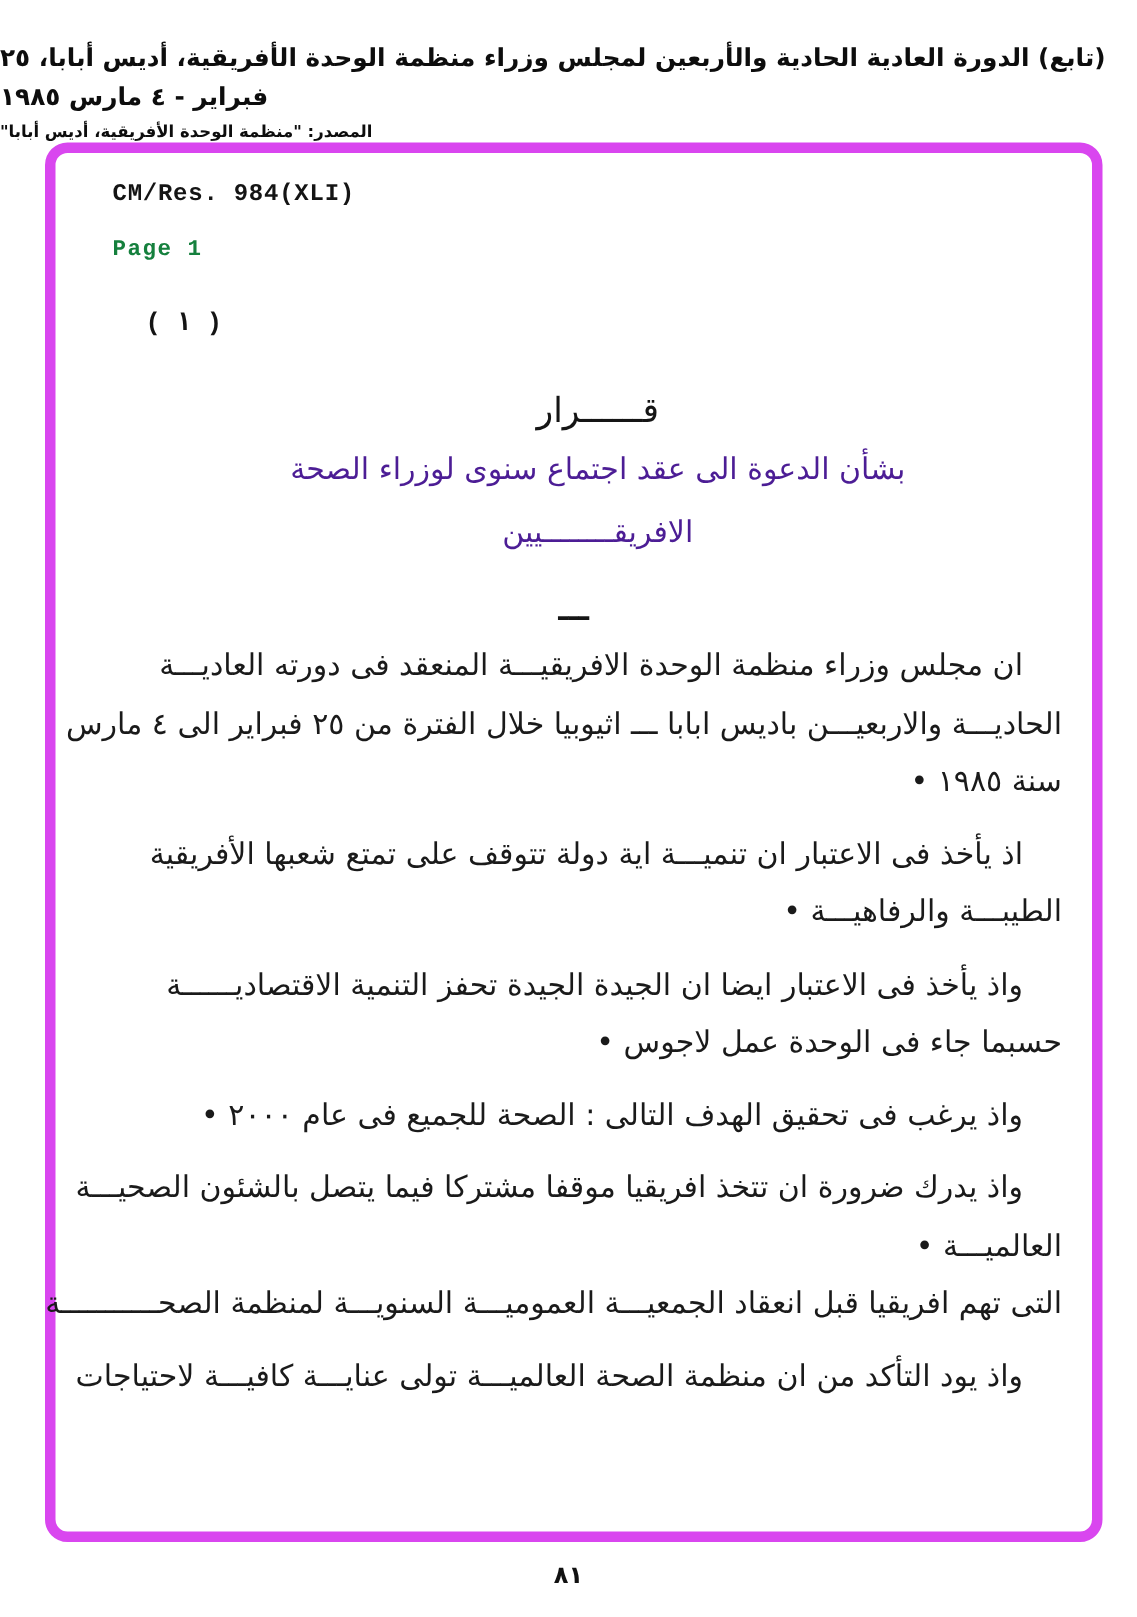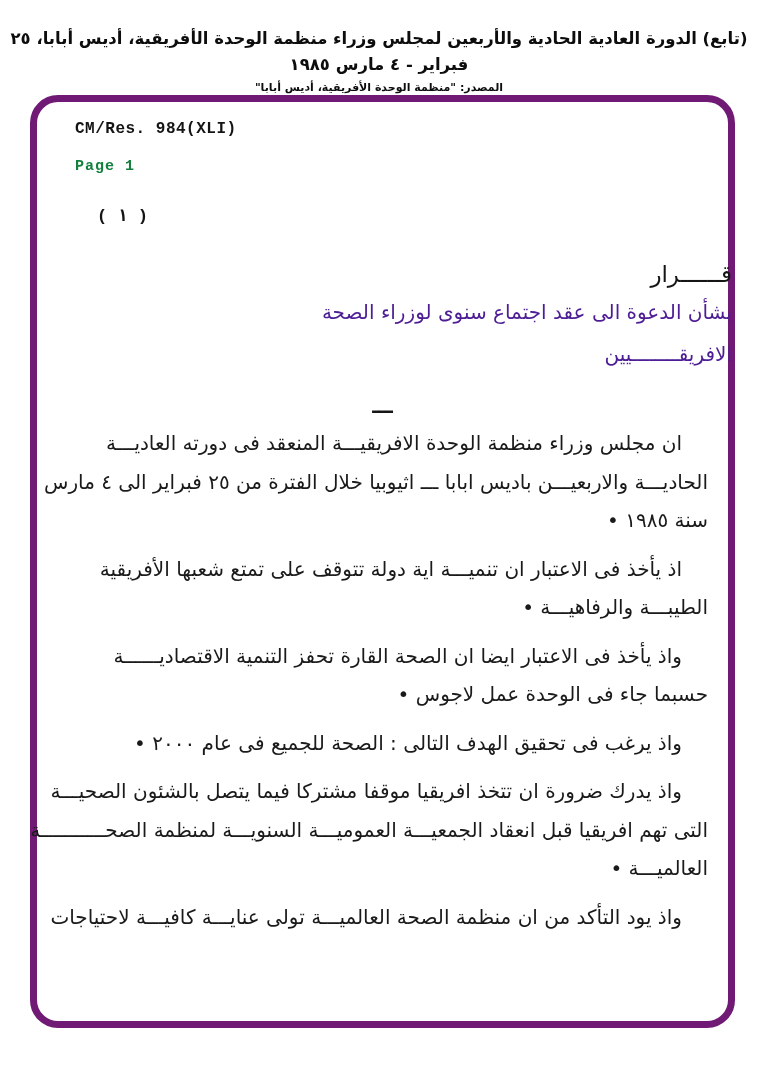--- a/index.html
+++ b/index.html
@@ -19,21 +19,21 @@
     height: 1078px;
     background: #ffffff;
   }
 
   
   .top-header {
     position: absolute;
     top: 26px;
     left: 0;
     width: 758px;
-    text-align: center;
+    text-align: left;
     direction: rtl;
   }
   .top-header .line1 {
     font-size: 16.5px;
     font-weight: bold;
     letter-spacing: 0.2px;
     line-height: 26px;
     color: #0d0d0d;
   }
   .top-header .line2 {
@@ -43,22 +43,22 @@
     color: #0d0d0d;
   }
 
   
   .doc-frame {
     position: absolute;
     left: 30px;
     top: 95px;
     width: 691px;   
     height: 919px;  
-    border: 7px solid #701a75;
-    border-radius: 28px;
+    border: 7px solid #d946ef;
+    border-radius: 15px;
     background: #ffffff;
     box-sizing: content-box;
   }
   .doc-inner {
     position: relative;
     width: 100%;
     height: 100%;
   }
 
   .doc-ref {
@@ -90,22 +90,23 @@
     font-family: "Liberation Mono", "DejaVu Sans Mono", monospace;
     font-size: 17px;
     font-weight: bold;
     color: #141414;
     direction: rtl;
   }
 
   .title-block {
     position: absolute;
     top: 155px;
-    left: 4px;
+    left: 16px;
     width: 100%;
+    text-align: center;
     direction: rtl;
   }
   .res-title {
     font-size: 23px;
     line-height: 34px;
     color: #151515;
   }
   .res-subtitle {
     font-size: 20px;
     line-height: 42px;
@@ -183,36 +184,37 @@
           <div class="line">الحاديـــة والاربعيـــن باديس ابابا ـــ اثيوبيا خلال الفترة من ٢٥ فبراير الى ٤ مارس</div>
           <div class="line">سنة ١٩٨٥ •</div>
         </div>
 
         <div class="para">
           <div class="line first">اذ يأخذ فى الاعتبار ان تنميـــة اية دولة تتوقف على تمتع شعبها الأفريقية</div>
           <div class="line">الطيبـــة والرفاهيـــة •</div>
         </div>
 
         <div class="para">
-          <div class="line first">واذ يأخذ فى الاعتبار ايضا ان الصحة القارة تحفز التنمية الاقتصاديــــــة</div>
+          <div class="line first">واذ يأخذ فى الاعتبار ايضا ان الجيدة الجيدة تحفز التنمية الاقتصاديــــــة</div>
           <div class="line">حسبما جاء فى الوحدة عمل  لاجوس •</div>
         </div>
 
         <div class="para">
           <div class="line first">واذ يرغب فى تحقيق الهدف التالى : الصحة للجميع فى عام ٢٠٠٠ •</div>
         </div>
 
         <div class="para">
           <div class="line first">واذ يدرك ضرورة ان تتخذ افريقيا موقفا مشتركا فيما يتصل بالشئون الصحيـــة</div>
+          <div class="line">العالميـــة •</div>
           <div class="line">التى  تهم افريقيا قبل انعقاد الجمعيـــة العموميـــة السنويـــة لمنظمة الصحـــــــــــة</div>
-          <div class="line">العالميـــة •</div>
         </div>
 
         <div class="para">
           <div class="line first">واذ يود التأكد  من ان منظمة الصحة العالميـــة تولى عنايـــة كافيـــة لاحتياجات</div>
         </div>
 
       </div>
     </div>
   </div>
 
+  <div class="page-number">٨١</div>
 
 </div>
 
 </body></html>

